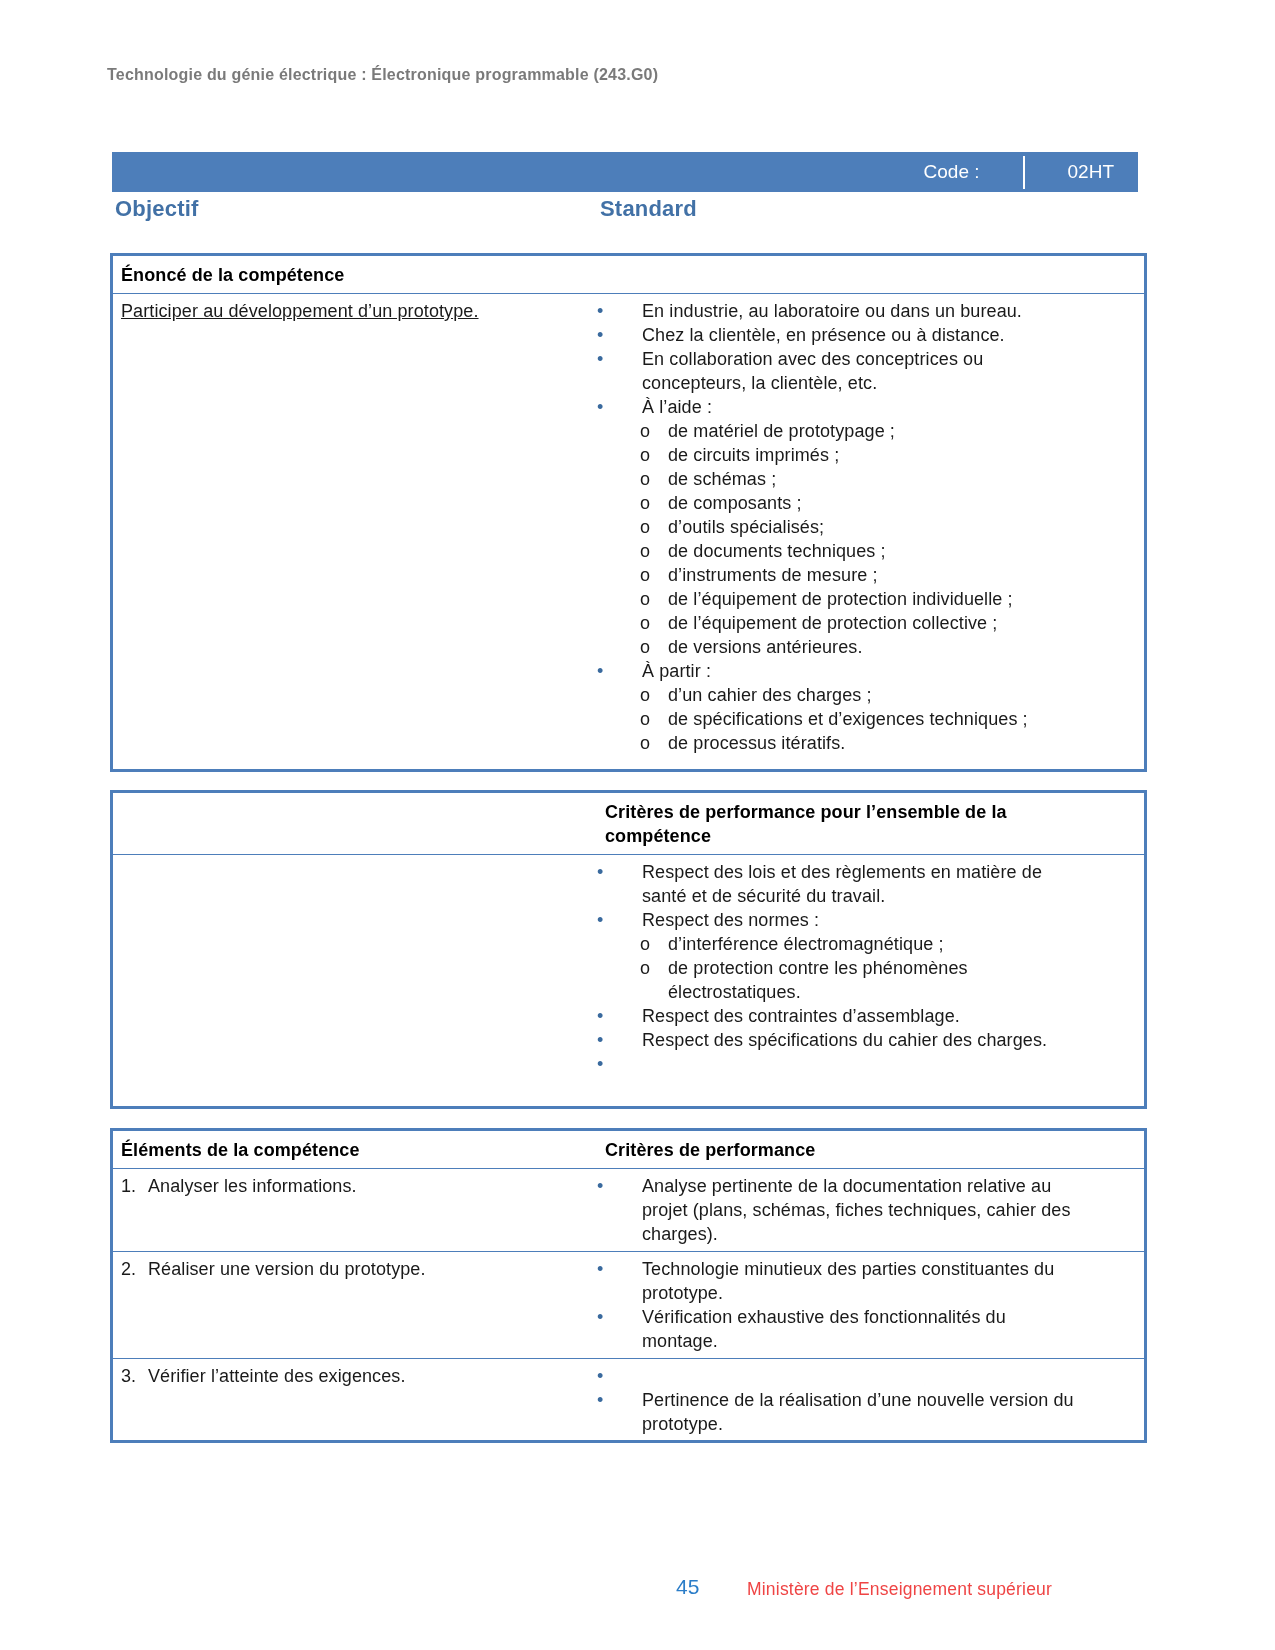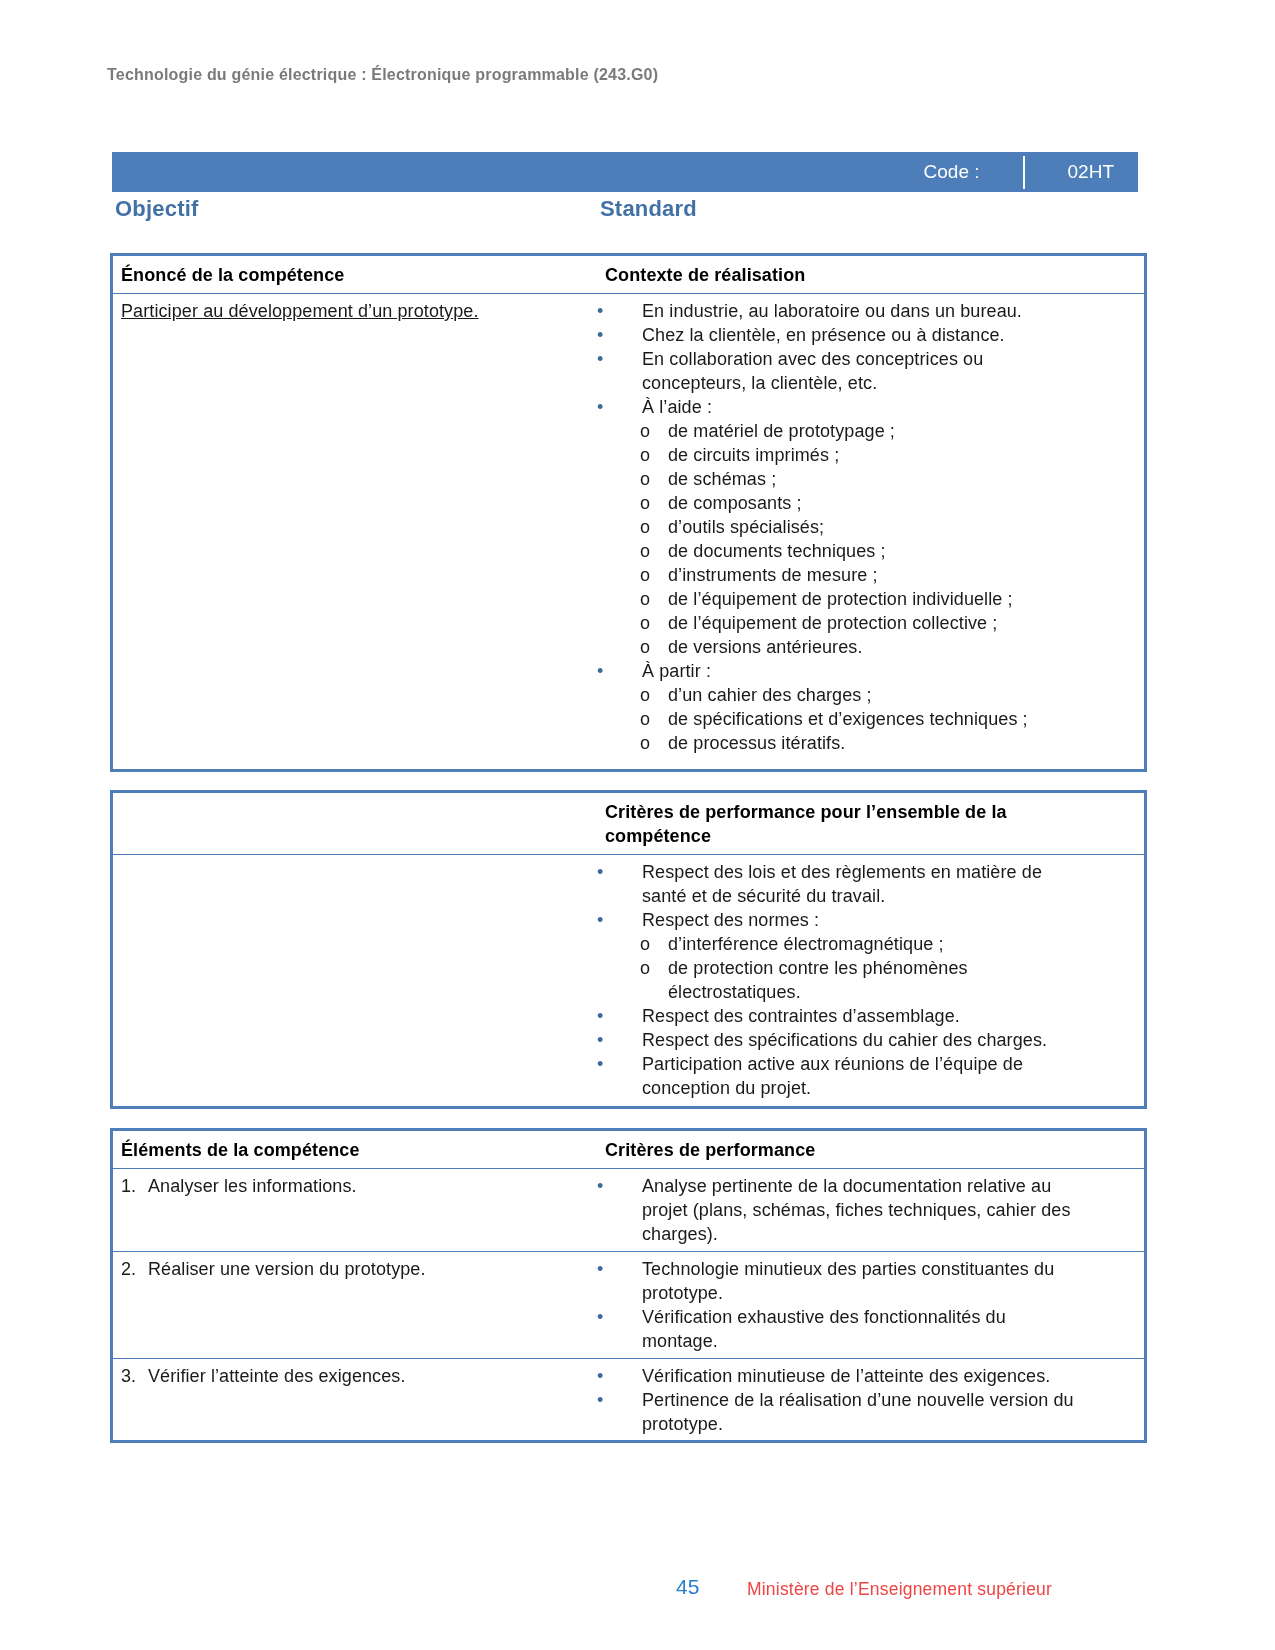--- a/index.html
+++ b/index.html
@@ -86,21 +86,20 @@
     <span class="code-divider"></span>
     <span>02HT</span>
   </div>
 
   <div class="sec-heading h-objectif">Objectif</div>
   <div class="sec-heading h-standard">Standard</div>
 
   <div class="tbl" id="tbl-enonce">
     <div class="thead">
       <div class="cell left">Énoncé de la compétence</div>
-      <div class="cell">Contexte de réalisation</div>
     </div>
     <div class="tbody">
       <div class="cell-left">Participer au développement d’un prototype.</div>
       <div class="list">
           <div class="li">
             <span class="marker">•</span>
             <span class="txt">En industrie, au laboratoire ou dans un bureau.</span>
           </div>
           <div class="li">
             <span class="marker">•</span>
@@ -205,22 +204,20 @@
           <div class="li">
             <span class="marker">•</span>
             <span class="txt">Respect des contraintes d’assemblage.</span>
           </div>
           <div class="li">
             <span class="marker">•</span>
             <span class="txt">Respect des spécifications du cahier des charges.</span>
           </div>
           <div class="li">
             <span class="marker">•</span>
-            <span class="txt">Participation active aux réunions de l’équipe de
-conception du projet.</span>
           </div>
         </div>
     </div>
   </div>
 
   <div class="tbl" id="tbl-elements">
     <div class="thead">
       <div class="cell left">Éléments de la compétence</div>
       <div class="cell">Critères de performance</div>
     </div>
@@ -260,21 +257,20 @@
     </div>
 
     <div class="trow">
       <div class="elem">
         <span class="num">3.</span>
         <span class="etxt">Vérifier l’atteinte des exigences.</span>
       </div>
       <div class="list">
           <div class="li">
             <span class="marker">•</span>
-            <span class="txt">Vérification minutieuse de l’atteinte des exigences.</span>
           </div>
           <div class="li">
             <span class="marker">•</span>
             <span class="txt">Pertinence de la réalisation d’une nouvelle version du
 prototype.</span>
           </div>
         </div>
     </div>
   </div>
 

